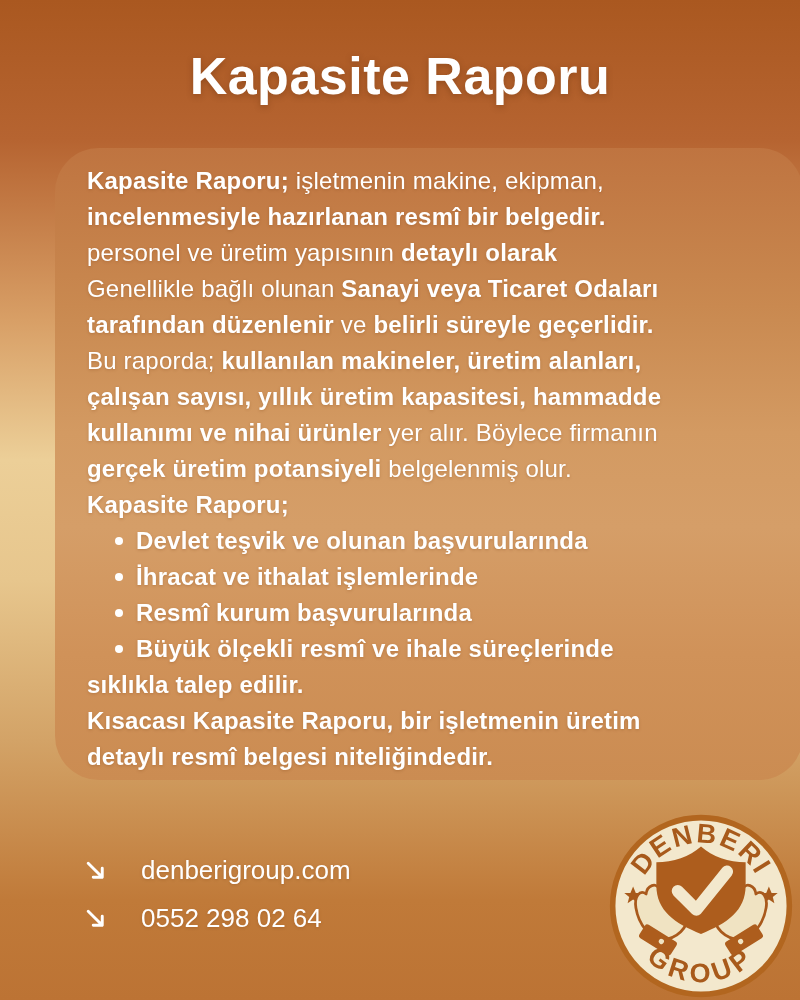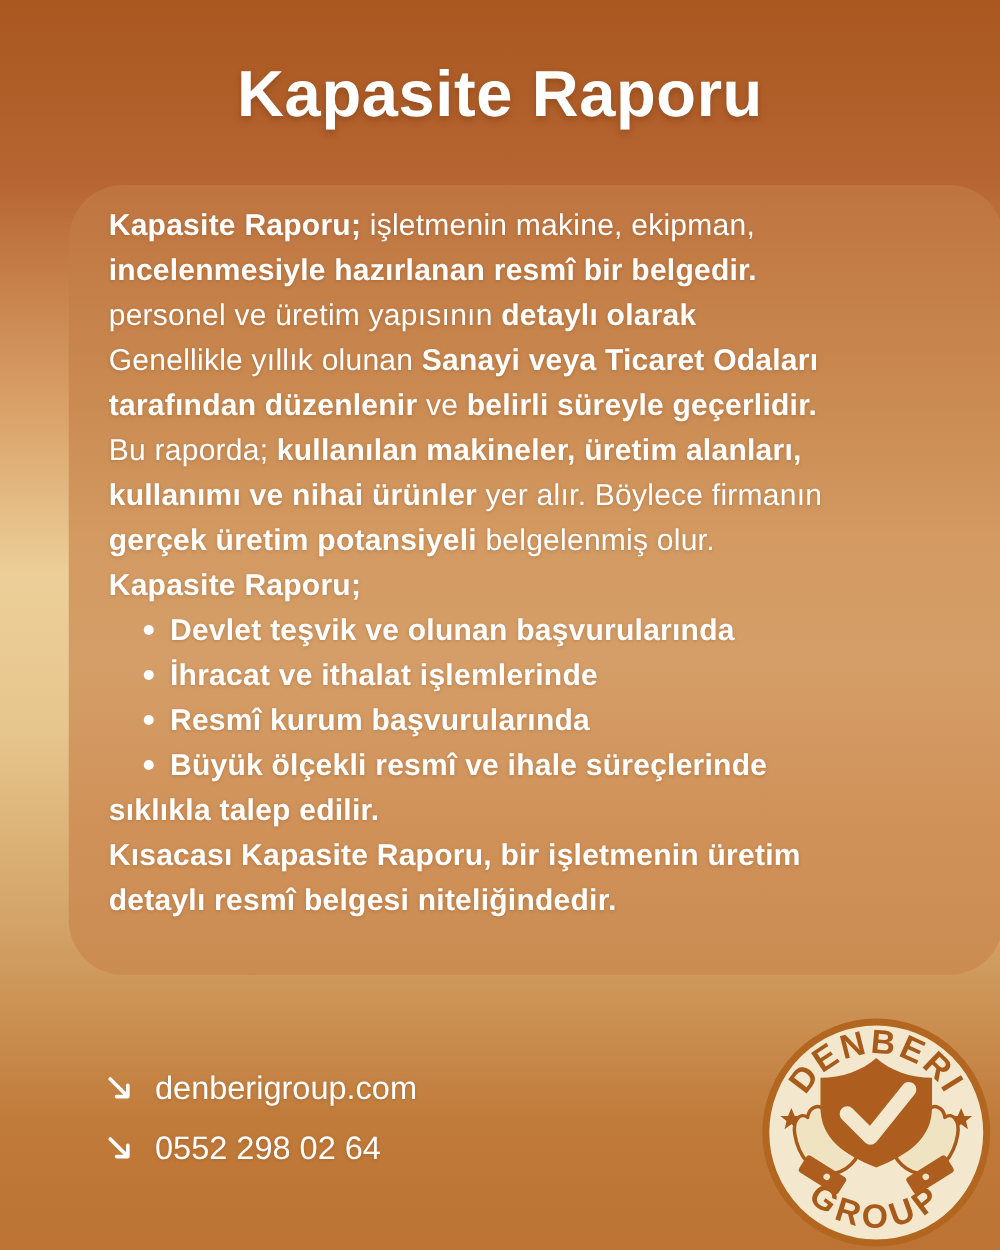--- a/index.html
+++ b/index.html
@@ -42,21 +42,21 @@
   .line .w7{font-weight:700;}
   .dot{
     display:inline-block;width:8px;height:8px;border-radius:50%;
     background:#ffffff;margin:0 13px 3px 28px;
     vertical-align:middle;
   }
   .footer{
     position:absolute;left:82px;top:855px;
   }
   .contact-row{
-    display:flex;align-items:center;gap:15px;
+    display:flex;align-items:center;gap:32px;
     height:30px;margin-bottom:18px;
     color:#ffffff;font-size:26px;font-weight:400;
     text-shadow:0 1px 3px rgba(122,62,20,.3);
   }
   .arrow-icon svg{display:block;}
   .badge{
     position:absolute;left:608px;top:813px;
     width:186px;height:186px;
   }
 </style>
@@ -65,23 +65,24 @@
 
 <div id="app">
 
   <div class="title">Kapasite Raporu</div>
 
   <div class="card">
     <div id="card-body">
         <div class="line"><span class="w7">Kapasite Raporu;</span><span class="w4"> işletmenin makine, ekipman,</span></div>
         <div class="line"><span class="w7">incelenmesiyle hazırlanan resmî bir belgedir.</span></div>
         <div class="line"><span class="w4">personel ve üretim yapısının </span><span class="w7">detaylı olarak</span></div>
-        <div class="line"><span class="w4">Genellikle yıllık olunan </span><span class="w7">Sanayi veya Ticaret Odaları</span></div>
+        <div class="line"><span class="w4">Genellikle bağlı olunan </span><span class="w7">Sanayi veya Ticaret Odaları</span></div>
         <div class="line"><span class="w7">tarafından düzenlenir</span><span class="w4"> ve </span><span class="w7">belirli süreyle geçerlidir.</span></div>
         <div class="line"><span class="w4">Bu raporda; </span><span class="w7">kullanılan makineler, üretim alanları,</span></div>
+        <div class="line"><span class="w7">çalışan sayısı, yıllık üretim kapasitesi, hammadde</span></div>
         <div class="line"><span class="w7">kullanımı ve nihai ürünler</span><span class="w4"> yer alır. Böylece firmanın</span></div>
         <div class="line"><span class="w7">gerçek üretim potansiyeli</span><span class="w4"> belgelenmiş olur.</span></div>
         <div class="line"><span class="w6">Kapasite Raporu;</span></div>
         <div class="line"><span class="dot"></span><span class="w6">Devlet teşvik ve olunan başvurularında</span></div>
         <div class="line"><span class="dot"></span><span class="w6">İhracat ve ithalat işlemlerinde</span></div>
         <div class="line"><span class="dot"></span><span class="w6">Resmî kurum başvurularında</span></div>
         <div class="line"><span class="dot"></span><span class="w6">Büyük ölçekli resmî ve ihale süreçlerinde</span></div>
         <div class="line"><span class="w6">sıklıkla talep edilir.</span></div>
         <div class="line"><span class="w6">Kısacası Kapasite Raporu, bir işletmenin üretim</span></div>
         <div class="line"><span class="w6">detaylı resmî belgesi niteliğindedir.</span></div>

